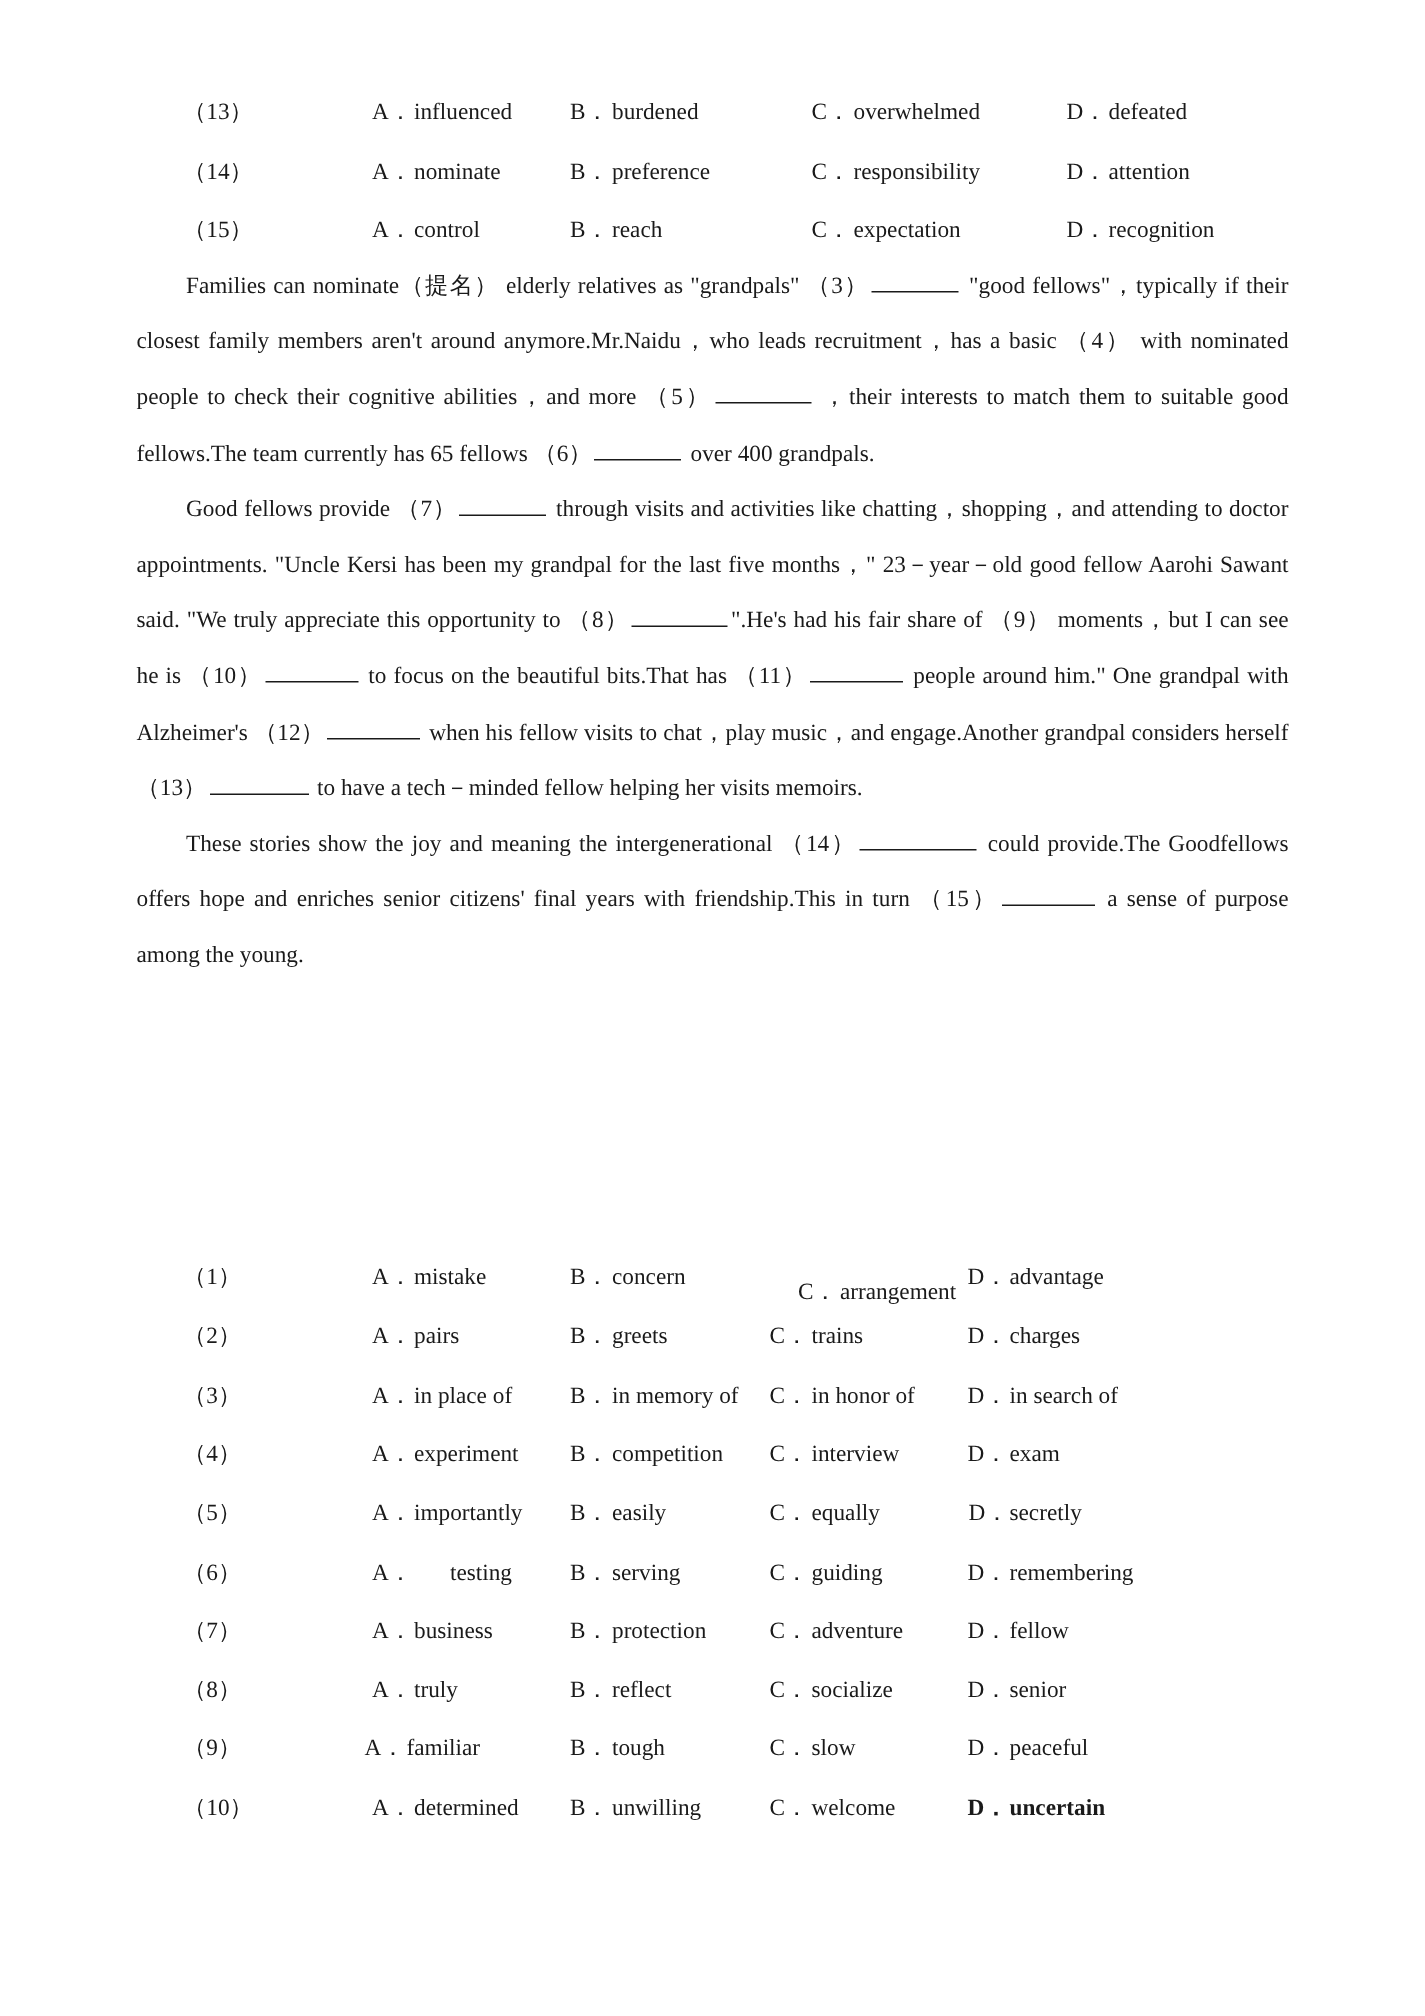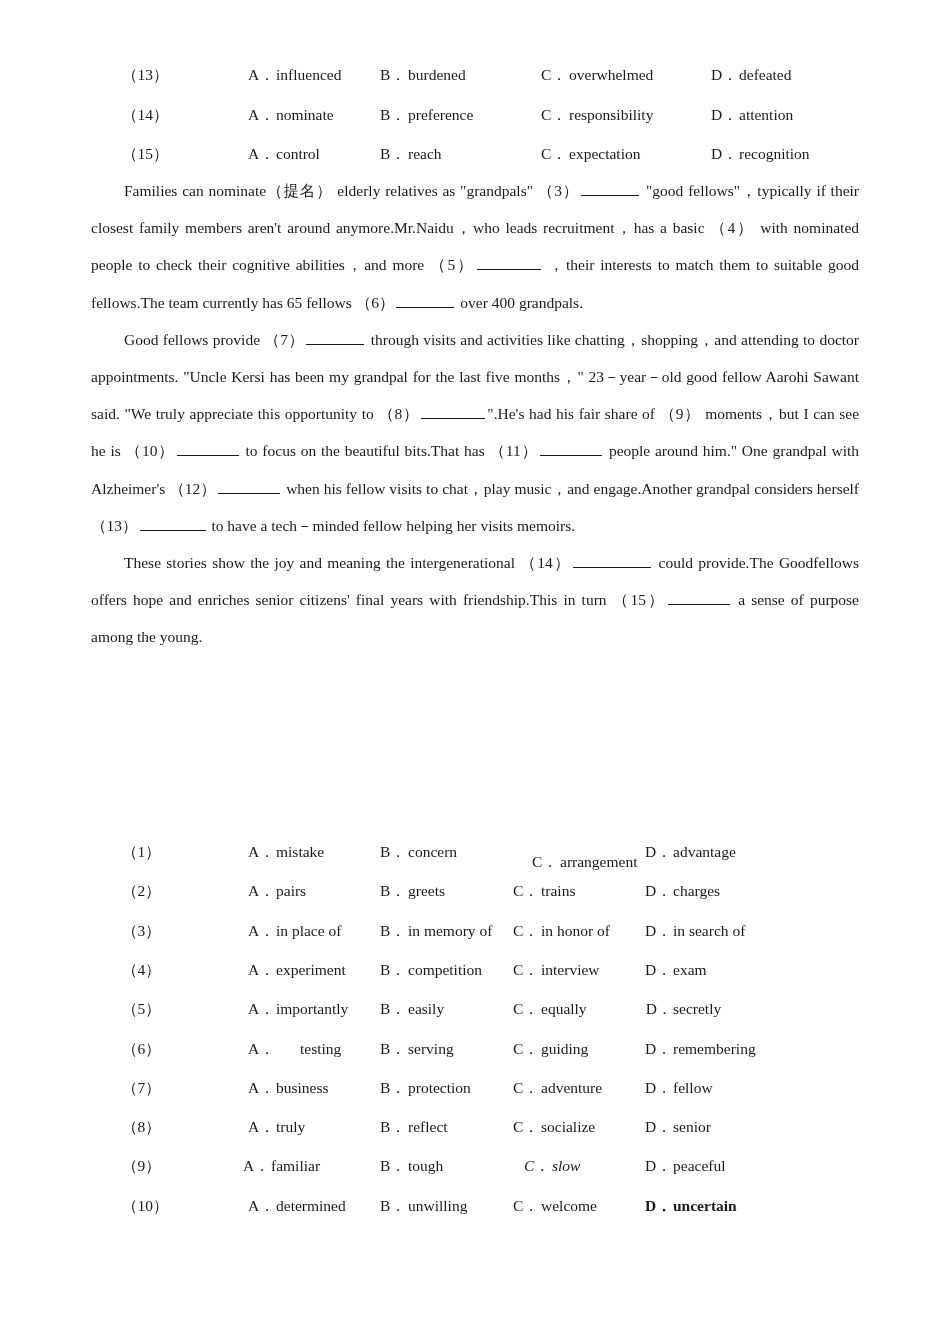--- a/index.html
+++ b/index.html
@@ -137,21 +137,21 @@
       <span class="num">（8）</span>
       <span style="left: 248px;"><span class="letter" style="position: static;">A．</span><span style="position: static;">truly</span></span>
       <span style="left: 380px;"><span class="letter" style="position: static;">B．</span><span style="position: static;">reflect</span></span>
       <span style="left: 513px;"><span class="letter" style="position: static;">C．</span><span style="position: static;">socialize</span></span>
       <span style="left: 645px;"><span class="letter" style="position: static;">D．</span><span style="position: static;">senior</span></span>
     </div>
     <div class="opt-row" style="top: 1155.4px;">
       <span class="num">（9）</span>
       <span style="left: 243px;"><span class="letter" style="position: static;">A．</span><span style="position: static;">familiar</span></span>
       <span style="left: 380px;"><span class="letter" style="position: static;">B．</span><span style="position: static;">tough</span></span>
-      <span style="left: 524px; font-style: italic;"><span class="letter" style="position: static;">C．</span><span style="position: static;">slow</span></span>
+      <span style="left: 513px;"><span class="letter" style="position: static;">C．</span><span style="position: static;">slow</span></span>
       <span style="left: 645px;"><span class="letter" style="position: static;">D．</span><span style="position: static;">peaceful</span></span>
     </div>
     <div class="opt-row" style="top: 1194.7px;">
       <span class="num">（10）</span>
       <span style="left: 248px;"><span class="letter" style="position: static;">A．</span><span style="position: static;">determined</span></span>
       <span style="left: 380px;"><span class="letter" style="position: static;">B．</span><span style="position: static;">unwilling</span></span>
       <span style="left: 513px;"><span class="letter" style="position: static;">C．</span><span style="position: static;">welcome</span></span>
       <span style="left: 645px; font-weight: bold;"><span class="letter" style="position: static;">D．</span><span style="position: static;">uncertain</span></span>
     </div>
   </div>

